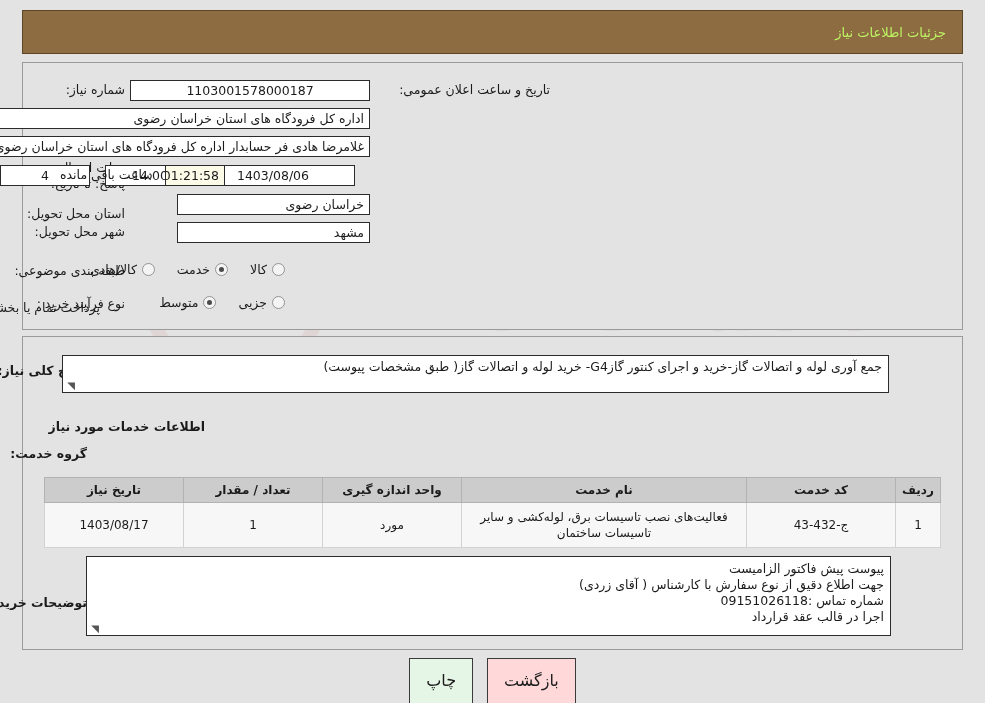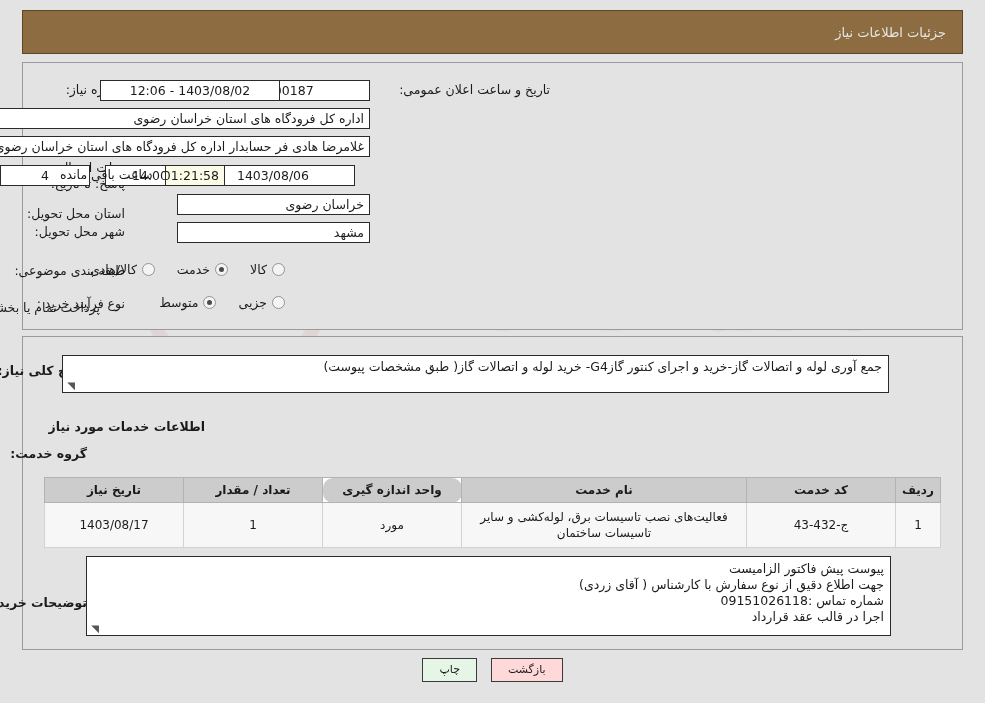--- a/index.html
+++ b/index.html
@@ -33,21 +33,21 @@
     width: 941px; height: 44px;
     background: #8c6c40;
     border: 1px solid #5c4626;
     box-sizing: border-box;
     display: flex;
     align-items: center;
     justify-content: flex-start;
     z-index: 2;
   }
   .header-title {
-    color: #e5e5e5;
+    color: #bef264;
     font-size: 13px;
     padding-right: 16px;
     white-space: nowrap;
   }
 
   
   .panel {
     position: absolute;
     background: #e3e3e3;
     border: 1px solid #9a9a9a;
@@ -192,22 +192,22 @@
     left: 0; top: 658px;
     width: 985px;
     display: flex;
     flex-direction: row;
     justify-content: center;
     gap: 14px;
     z-index: 3;
   }
   .btn {
     border: 1px solid #3a3a3a;
-    font-size: 11px;
-    padding: 3px 16px;
+    font-size: 16px;
+    padding: 14px 16px;
     cursor: pointer;
     font-family: "DejaVu Sans", "Liberation Sans", sans-serif;
     color: #1b1b1b;
     line-height: 16px;
   }
   .btn-print  { background: #e6f6e6; }
   .btn-back   { background: #ffd9d9; }
 </style>
 </head>
 <body>
@@ -231,21 +231,20 @@
   <div class="panel" id="panel-top"></div>
 
   <div class="row" style="right:860px; top:82px; z-index:4;">
     <span class="lbl">شماره نیاز:</span>
   </div>
   <div class="fld" style="position:absolute; right:615px; top:80px; width:240px; z-index:4;">1103001578000187</div>
 
   <div class="row" style="right:435px; top:82px; z-index:4;">
     <span class="lbl">تاریخ و ساعت اعلان عمومی:</span>
   </div>
-  <div class="fld" style="position:absolute; right:705px; top:80px; width:180px; left:102px; z-index:4;">1403/08/02 - 12:06</div>
 
   <div class="row" style="right:860px; top:110px; z-index:4;">
     <span class="lbl">نام دستگاه خریدار:</span>
   </div>
   <div class="fld rt" style="position:absolute; right:615px; top:108px; width:388px; z-index:4;">اداره کل فرودگاه های استان خراسان رضوی</div>
 
   <div class="row" style="right:860px; top:138px; z-index:4;">
     <span class="lbl">ایجاد کننده درخواست:</span>
   </div>
   <div class="fld rt" style="position:absolute; right:615px; top:136px; width:388px; z-index:4;">غلامرضا هادی فر حسابدار اداره کل فرودگاه های استان خراسان رضوی</div>
@@ -317,21 +316,21 @@
 
   <span class="section-title" style="right:898px; top:446px; z-index:4;">گروه خدمت:</span>
 
   <div class="tbl-wrap">
     <table class="grid">
       <thead>
         <tr>
           <th style="width:36px;">ردیف</th>
           <th style="width:140px;">کد خدمت</th>
           <th>نام خدمت</th>
-          <th style="width:130px;border-radius:10px;">واحد اندازه گیری</th>
+          <th style="width:130px;">واحد اندازه گیری</th>
           <th style="width:130px;">تعداد / مقدار</th>
           <th style="width:130px;">تاریخ نیاز</th>
         </tr>
       </thead>
       <tbody>
         <tr>
           <td>1</td>
           <td>ج-432-43</td>
           <td>فعالیت‌های نصب تاسیسات برق، لوله‌کشی و سایر تاسیسات ساختمان</td>
           <td>مورد</td>

